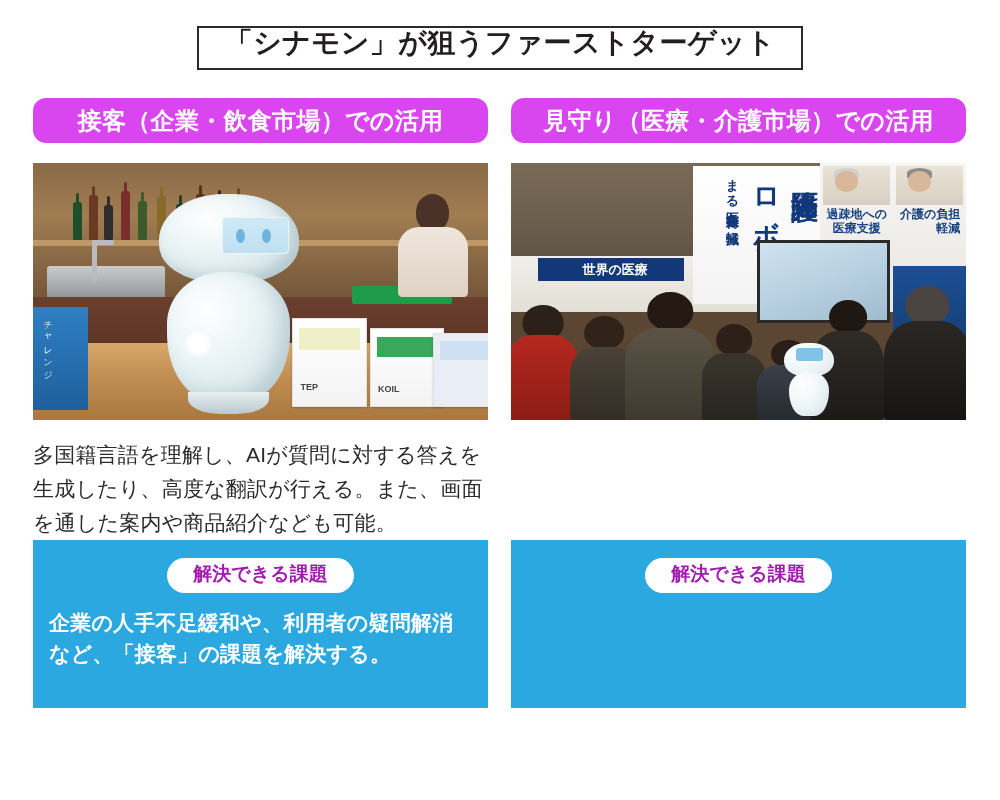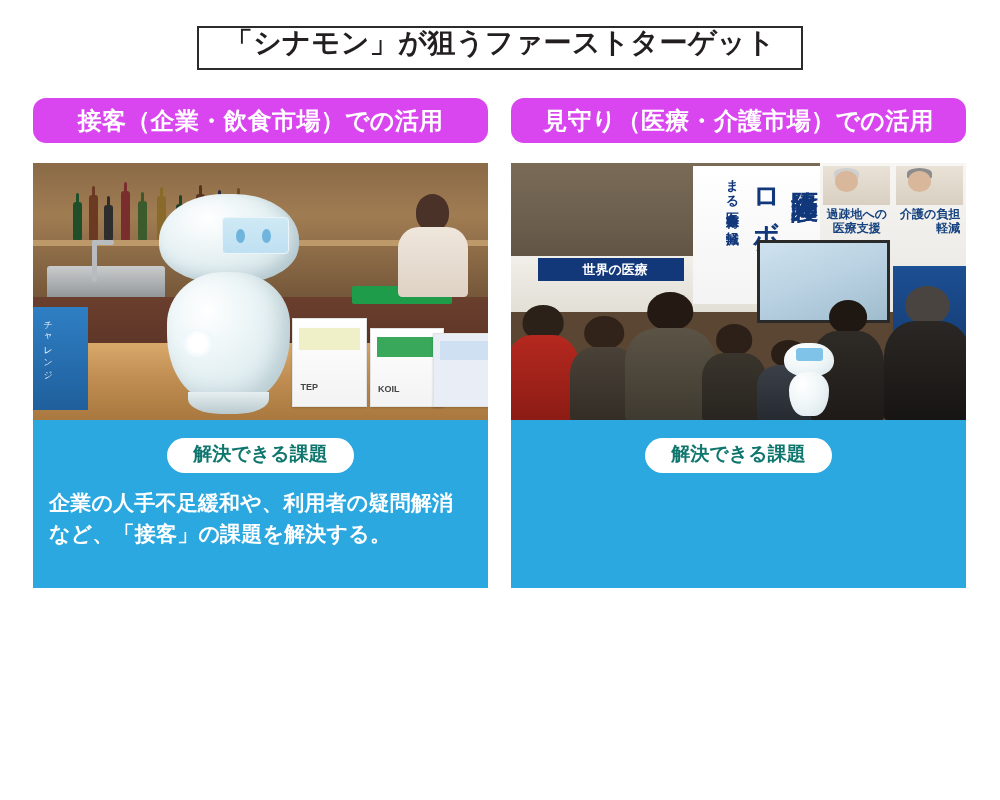--- a/index.html
+++ b/index.html
@@ -305,21 +305,21 @@
     padding: 18px 16px 22px 16px;
     width: 455px;
     box-sizing: border-box;
     height: 168px;
   }
   .solution-badge-wrap {
     display: flex; justify-content: center;
   }
   .solution-badge {
     background: #ffffff;
-    color: #0f766e;
+    color: #a21caf;
     font-size: 19px;
     font-weight: 700;
     border-radius: 999px;
     padding: 6px 26px 8px 26px;
     line-height: 1.1;
     white-space: nowrap;
   }
   .solution-text {
     margin-top: 14px;
     color: #ffffff;
@@ -401,20 +401,21 @@
       </div>
 
       <div class="green-sign"></div>
 
       <div class="staff">
         <div class="staff-head"></div>
         <div class="staff-body"></div>
       </div>
     </div>
 
+    <div class="desc">多国籍言語を理解し、AIが質問に対する答えを生成したり、高度な翻訳が行える。また、画面を通した案内や商品紹介なども可能。</div>
 
     <div class="solution">
       <div class="solution-badge-wrap">
         <span class="solution-badge">解決できる課題</span>
       </div>
       <div class="solution-text">企業の人手不足緩和や、利用者の疑問解消など、「接客」の課題を解決する。</div>
     </div>
   </div>
 
   <div class="col">

